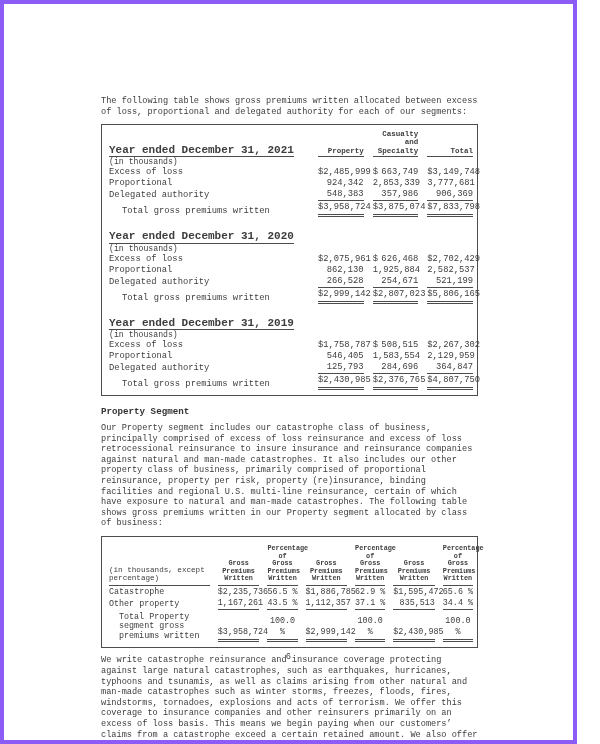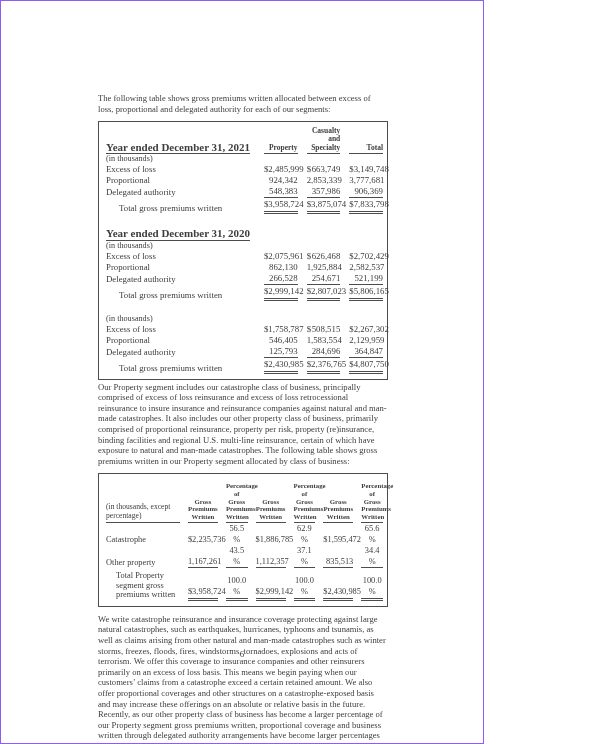--- a/index.html
+++ b/index.html
@@ -1,19 +1,19 @@
 <!DOCTYPE html>
 <html><head>
 <meta charset="utf-8">
 <style>
   html,body{margin:0;padding:0;background:#ffffff;}
   .page{
-    width:484px;height:744px;box-sizing:border-box;
-    border:1px solid #8b5cf6;background:#ffffff;overflow:hidden;
-    font-family:Liberation Serif, serif;color:#3d3d3d;position:relative;
+    width:577px;height:744px;box-sizing:border-box;
+    border:4px solid #8b5cf6;background:#ffffff;overflow:hidden;
+    font-family:Liberation Mono, monospace;color:#3d3d3d;position:relative;
   }
   .content{padding:92px 95px 0 97px;}
   p.body{font-size:8.6px;line-height:10.6px;margin:0 0 7px 0;text-align:left;}
   h3.seg{font-size:9.2px;font-weight:700;margin:10px 0 6px 0;color:#333;}
   .tablebox{border:1px solid #4c4c4c;padding:5px 4px 5px 4px;margin:0 0 2px 0;}
   table{width:100%;border-collapse:collapse;table-layout:fixed;}
   td{padding:0;vertical-align:bottom;}
 
   
   .t1{font-size:8.8px;}
@@ -256,20 +256,26 @@
                 <div class="m">
                   <span class="cur">$</span>
                   <span class="v">5,806,165</span>
                 </div>
               </td>
         </tr>
         <tr class="r-gap">
               <td colspan="4"></td>
             </tr>
 
+        <tr class="r-head">
+          <td class="c-lbl"><span class="yr">Year ended December 31, 2019</span></td>
+          <td class="c-num"></td>
+              <td class="c-num"></td>
+              <td class="c-num"></td>
+        </tr>
         <tr class="r-note">
           <td class="c-lbl" colspan="4">(in thousands)</td>
         </tr>
         <tr class="r-data">
           <td class="c-lbl">Excess of loss</td>
           <td class="c-num">
                 <div class="m">
                   <span class="cur">$</span>
                   <span class="v">1,758,787</span>
                 </div>
@@ -347,20 +353,21 @@
                 <div class="m">
                   <span class="cur">$</span>
                   <span class="v">4,807,750</span>
                 </div>
               </td>
         </tr>
       </tbody>
         </table>
     </div>
 
+    <h3 class="seg">Property Segment</h3>
     <p class="body">Our Property segment includes our catastrophe class of business, principally comprised of excess of loss reinsurance and excess of loss retrocessional reinsurance to insure insurance and reinsurance companies against natural and man-made catastrophes. It also includes our other property class of business, primarily comprised of proportional reinsurance, property per risk, property (re)insurance, binding facilities and regional U.S. multi-line reinsurance, certain of which have exposure to natural and man-made catastrophes. The following table shows gross premiums written in our Property segment allocated by class of business:</p>
 
     <div class="tablebox">
       <table class="t2">
         <tbody>
         <tr class="r2-sub">
           <td class="c2-lbl">
                 <div class="notewrap">(in thousands, except percentage)</div>
               </td>
           <td class="c2-m">

